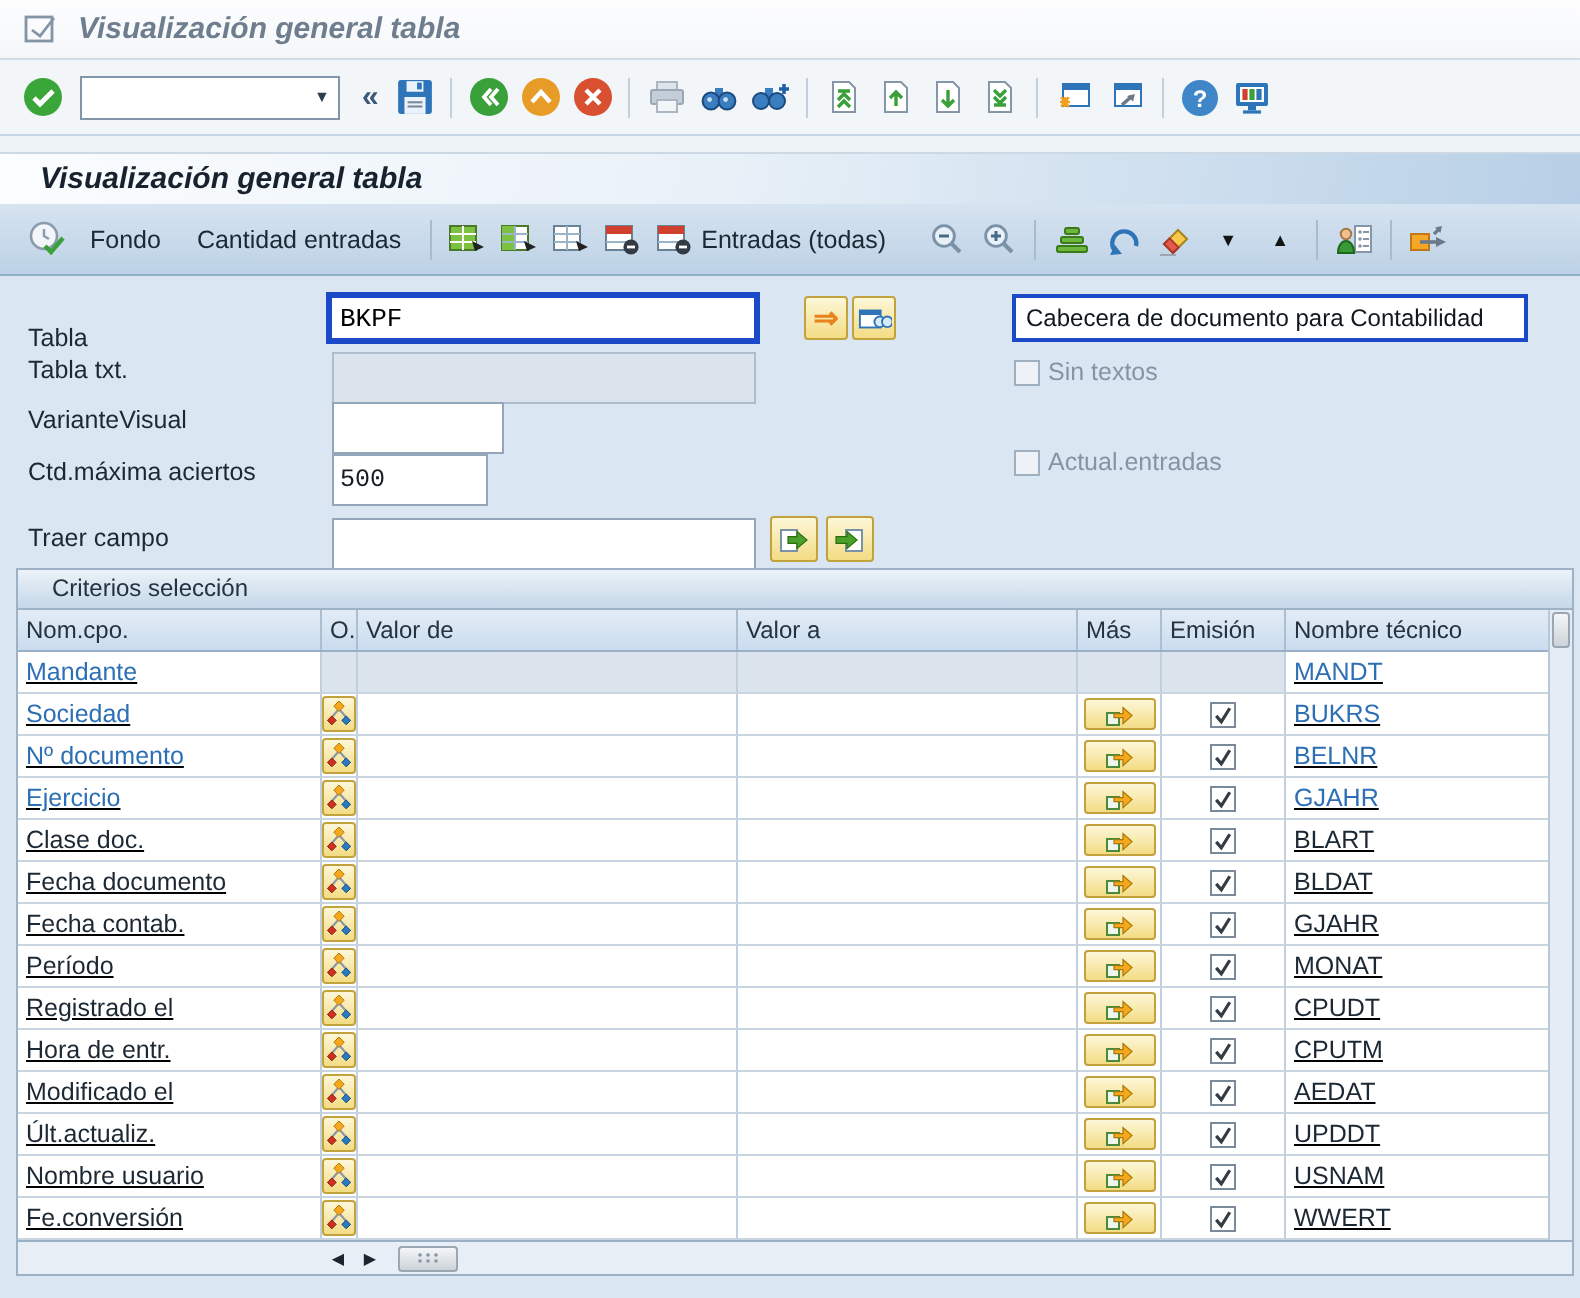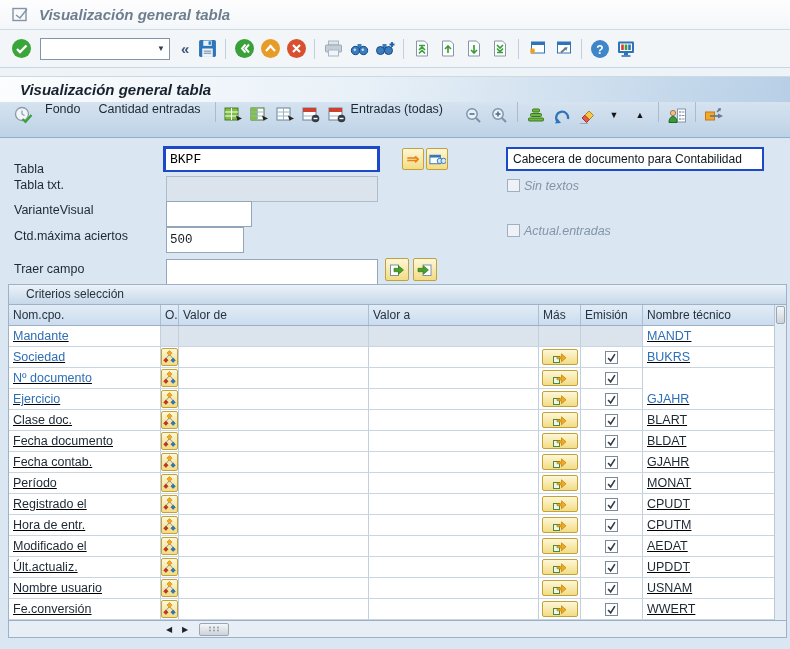--- a/index.html
+++ b/index.html
@@ -25,42 +25,42 @@
   .combo .dd { width:16px; text-align:center; font-size:8px; color:#2c3e50; }
   .chev { font-size:15px; font-weight:bold; color:#3a5a78; margin:0 5px; }
 
   
   .gapstrip { height:8px; background:#eef3f8; }
   .apptitle { height:26px; border-top:1px solid #ccd8e3;
     background:linear-gradient(100deg,#fbfdfe 0%,#e9f1f8 45%,#b7cfe6 100%);
     font-size:15px; font-weight:bold; font-style:italic; color:#17222e;
     line-height:25px; padding-left:20px; }
   .appbar { height:36px; background:linear-gradient(#d6e3f0,#bdd2e6);
-    border-bottom:1px solid #8fafc9; display:flex; align-items:flex-start;
+    border-bottom:1px solid #8fafc9; display:flex; align-items:center;
     padding-left:10px; font-size:12.5px; color:#1c2833; }
   .appbar .tlabel { margin:0 9px; white-space:nowrap; }
   .appbar .sep { background:#a8bccd; }
 
   
   .content { position:relative; height:509px; background:#dae7f3; }
   .flabel { position:absolute; left:14px; font-size:12.5px; color:#1c2833; }
   .tinput { position:absolute; background:#fff; border:1px solid #93a6ba;
     font:12.5px "Liberation Mono",monospace; color:#141c24; padding:12px 3px; }
   .focusbox { position:absolute; left:163px; top:8px; width:217px; height:26px;
     border:3px solid #1b49c8; background:#fff; }
   .focusbox input { width:100%; height:100%; border:none; outline:none;
     font:13px "Liberation Mono",monospace; padding:0 4px; }
   .descbox { position:absolute; left:506px; top:9px; width:258px; height:24px;
     border:2px solid #1b49c8; background:#fff; font-size:12px; color:#10181f;
     display:flex; align-items:center; padding:0 5px; white-space:nowrap; }
   .disabledfld { background:#dbe3ed; border:1px solid #aebdcc; }
   .ybtn { background:linear-gradient(#fdf7d8,#f3dc84); border:1px solid #c2a23c;
     border-radius:2px; display:flex; align-items:center; justify-content:center;
     padding:0; cursor:default; }
-  .cbrow { position:absolute; display:flex; align-items:flex-start; gap:4px;font-style:italic; }
+  .cbrow { position:absolute; display:flex; align-items:center; gap:4px; }
   .cbbox { width:13px; height:13px; background:#eef2f6; border:1px solid #9fb0c0; }
   .cblabel { font-size:12.5px; color:#8494a4; }
 
   
   .group { position:absolute; left:8px; top:146px; width:779px; height:354px;
     border:1px solid #9eb2c6; background:#fff; }
   .ghead { height:20px; background:linear-gradient(#ecf2f8,#c6d8ea);
     border-bottom:1px solid #9eb2c6; font-size:12px; color:#253240;
     line-height:19px; padding-left:17px; }
   .colhead { height:21px; display:flex; background:linear-gradient(#e2ecf6,#cbdcee);
@@ -515,20 +515,23 @@
         </svg>
       </button>
     </div>
     <div class="c c5">
       <span class="ckb">
         <svg width="11" height="11" viewBox="0 0 13 13">
           <path d="M2.5 7l3 3.5 5-8" fill="none" stroke="#333b44" stroke-width="1.9"></path>
         </svg>
       </span>
     </div>
+    <div class="c c6 techcell">
+            <span class="tech key">BELNR</span>
+          </div>
   </div>
         <div class="trow">
     <div class="c c0 labcell">
             <span class="lab key">Ejercicio</span>
           </div>
     <div class="c c1 ocell">
       <button class="ybtn obtn">
         <svg width="13" height="14" viewBox="0 0 13 14">
           <line x1="6.5" y1="4.5" x2="3" y2="8.5" stroke="#8a96a2"></line>
           <line x1="6.5" y1="4.5" x2="10" y2="8.5" stroke="#8a96a2"></line>

